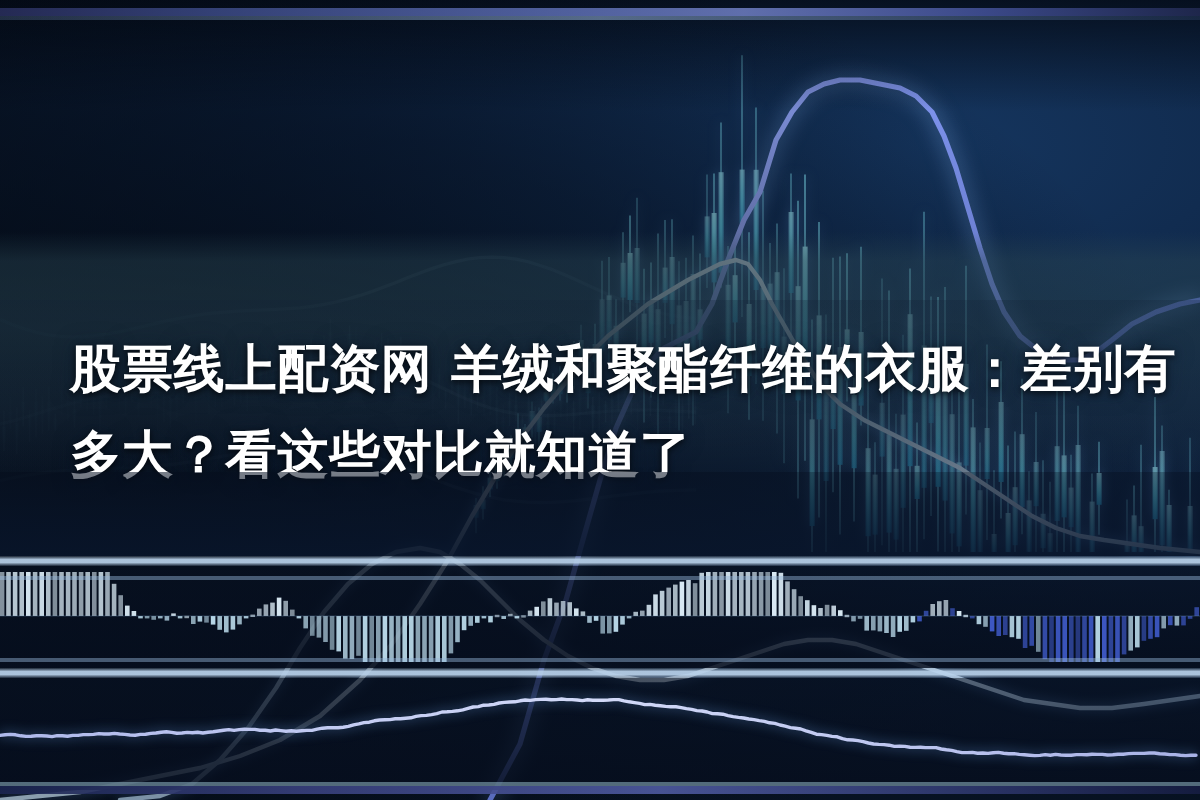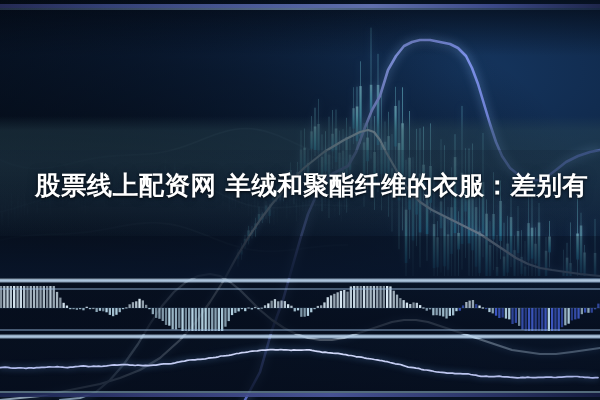--- a/index.html
+++ b/index.html
@@ -584,20 +584,21 @@
 
   <div class="bg-vignette"></div>
   <div class="top-rail"></div>
   <div class="top-rail-2"></div>
 
   <div class="text-scrim"></div>
   <div class="text-scrim-2"></div>
 
   <div class="title">
     <span class="ln">股票线上配资网 羊绒和聚酯纤维的衣服：差别有</span>
+    <span class="ln">多大？看这些对比就知道了</span>
   </div>
 
   <div class="mid-dark"></div>
   <div class="panel-bg hist"></div>
   <div class="panel-bg line"></div>
 
   <svg class="layer" viewBox="0 0 600 400" preserveAspectRatio="none" aria-hidden="true">
     <g id="histBars">
         <rect x="-0.1" y="286.0" width="2.3" height="22.0" fill="#dff0fa" opacity="0.58"></rect>
         <rect x="3.1" y="286.0" width="2.3" height="22.0" fill="#dff0fa" opacity="0.78"></rect>

